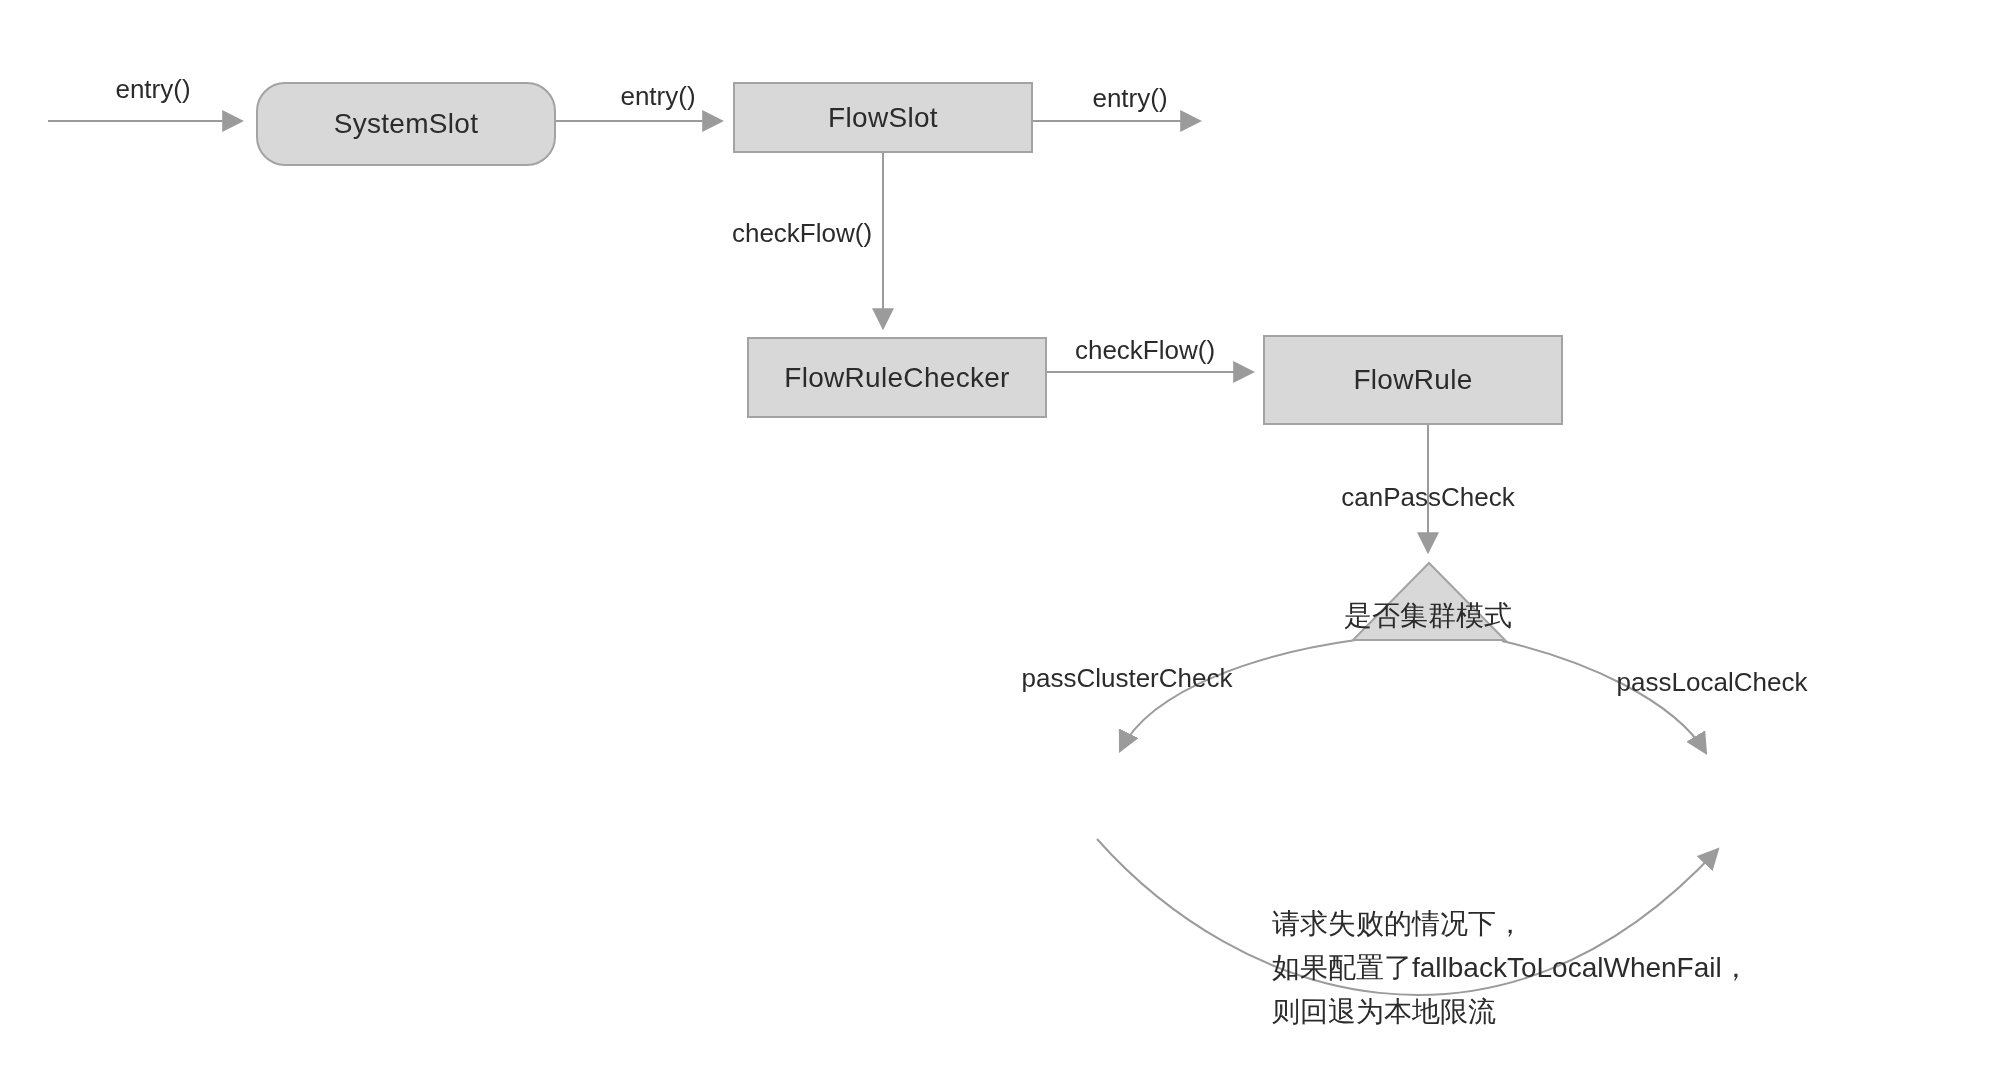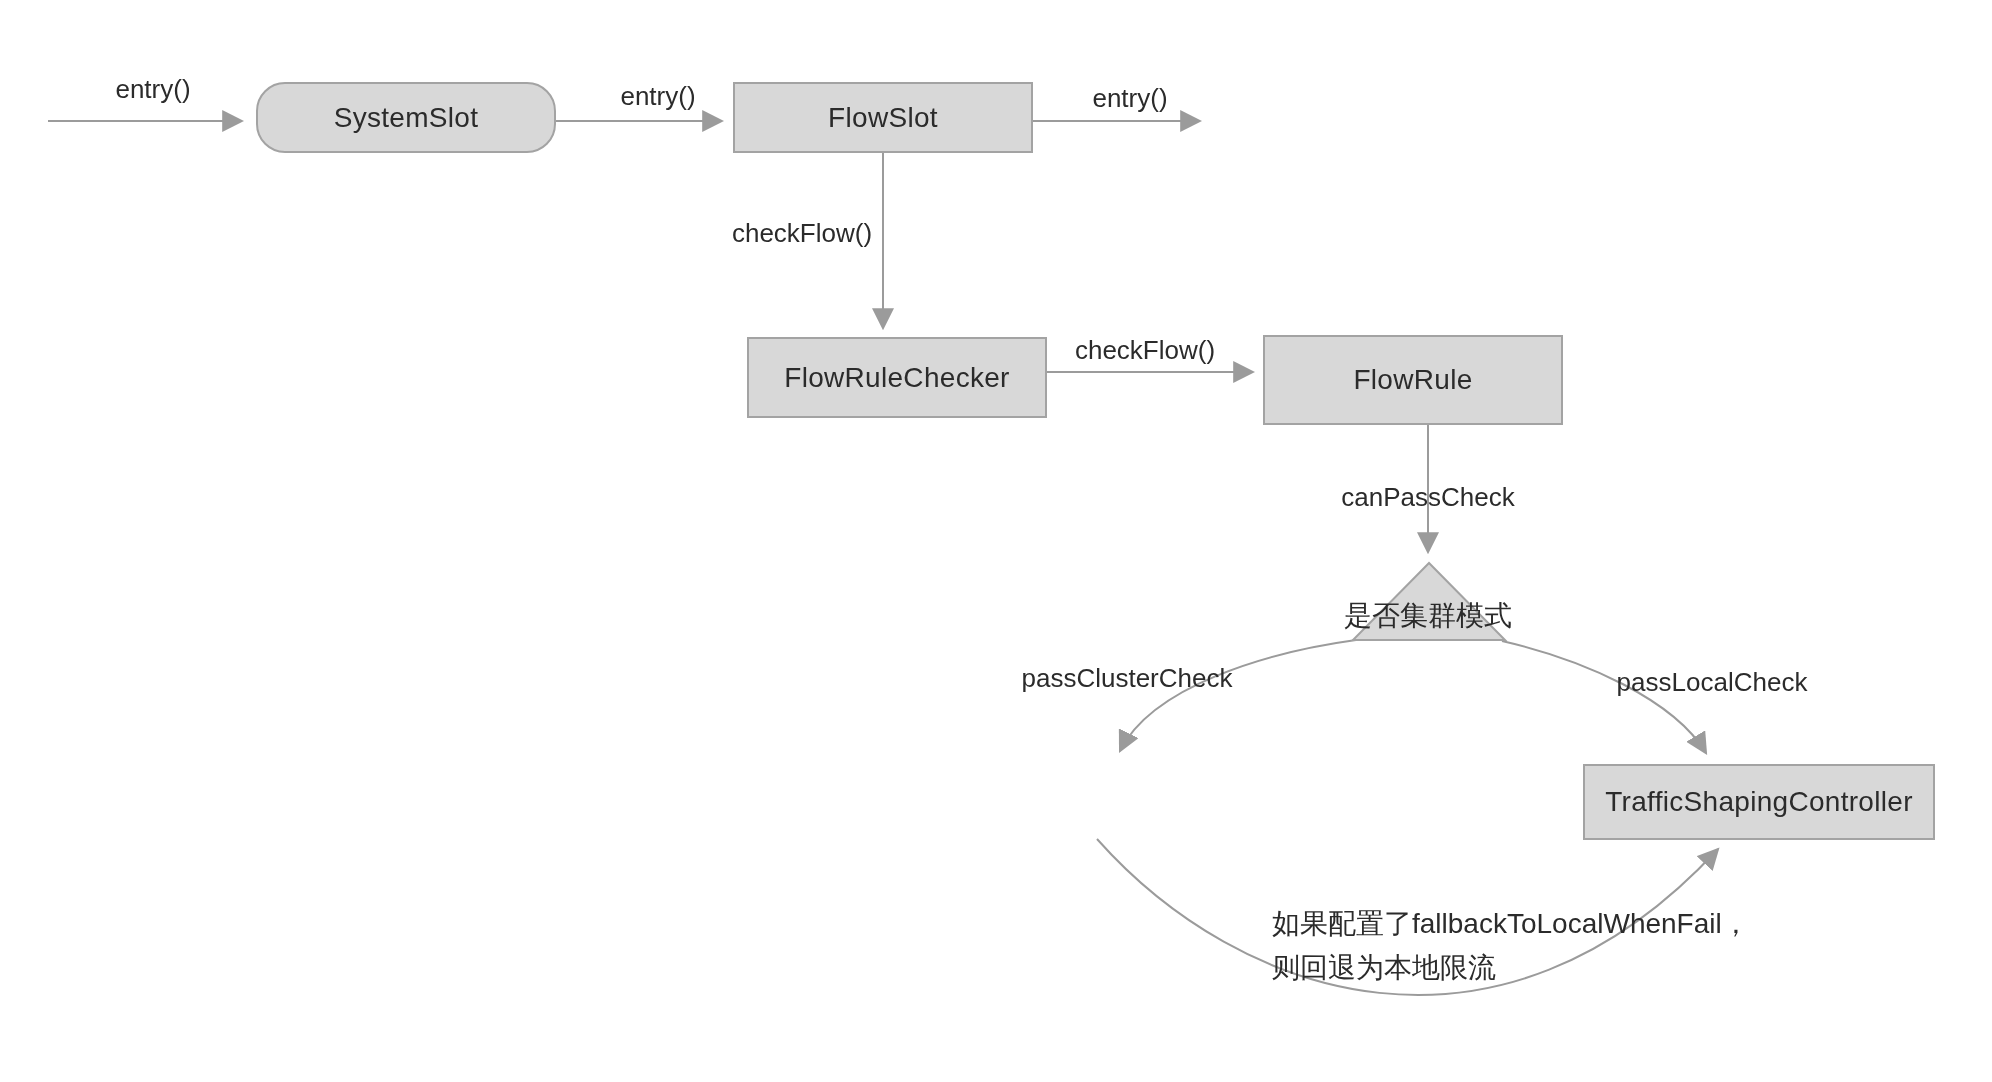--- a/index.html
+++ b/index.html
@@ -69,47 +69,47 @@
       <path d="M 883 153 V 328" marker-end="url(#arrow)"></path>
       <path d="M 1047 372 H 1253" marker-end="url(#arrow)"></path>
       <path d="M 1428 407 V 552" marker-end="url(#arrow)"></path>
       <path d="M 1356 640 C 1268 652, 1152 686, 1120 751" marker-end="url(#arrow)"></path>
       <path d="M 1502 641 C 1585 660, 1674 700, 1706 753" marker-end="url(#arrow)"></path>
       <path d="M 1097 839 C 1240 1000, 1500 1085, 1718 849" marker-end="url(#arrow)"></path>
     </g>
     <polygon points="1429,563 1353,640 1505,640" fill="#d8d8d8" stroke="#a3a3a3" stroke-width="2"></polygon>
   </svg>
 
-  <div class="node" style="left:256px;top:82px;width:300px;height:71px;border-radius:29px;">SystemSlot</div>
+  <div class="node" style="left:256px;top:82px;width:300px;height:84px;border-radius:29px;">SystemSlot</div>
 
   <div class="node" style="left:733px;top:82px;width:300px;height:71px;">FlowSlot</div>
 
   <div class="node" style="left:747px;top:337px;width:300px;height:81px;">FlowRuleChecker</div>
 
   <div class="node" style="left:1263px;top:335px;width:300px;height:90px;">FlowRule</div>
 
 
-  <div class="node" style="left:1583px;top:764px;width:352px;height:76px;">TrafficShapingController</div>
 
   <div class="edge-label" style="left:153px;top:89px;">entry()</div>
 
   <div class="edge-label" style="left:658px;top:96px;">entry()</div>
 
   <div class="edge-label" style="left:1130px;top:98px;">entry()</div>
 
   <div class="edge-label" style="left:802px;top:233px;">checkFlow()</div>
 
   <div class="edge-label" style="left:1145px;top:350px;">checkFlow()</div>
 
   <div class="edge-label" style="left:1428px;top:497px;">canPassCheck</div>
 
   <div class="edge-label" style="left:1127px;top:678px;text-align:center;">passClusterCheck</div>
 
   <div class="edge-label" style="left:1712px;top:682px;">passLocalCheck</div>
 
   <div class="decision-label" style="left:1428px;top:616px;">是否集群模式</div>
 
   <div class="annotation">
+    <div>请求失败的情况下，</div>
     <div>如果配置了fallbackToLocalWhenFail，</div>
     <div>则回退为本地限流</div>
   </div>
 
 </div>
 
 </body></html>

